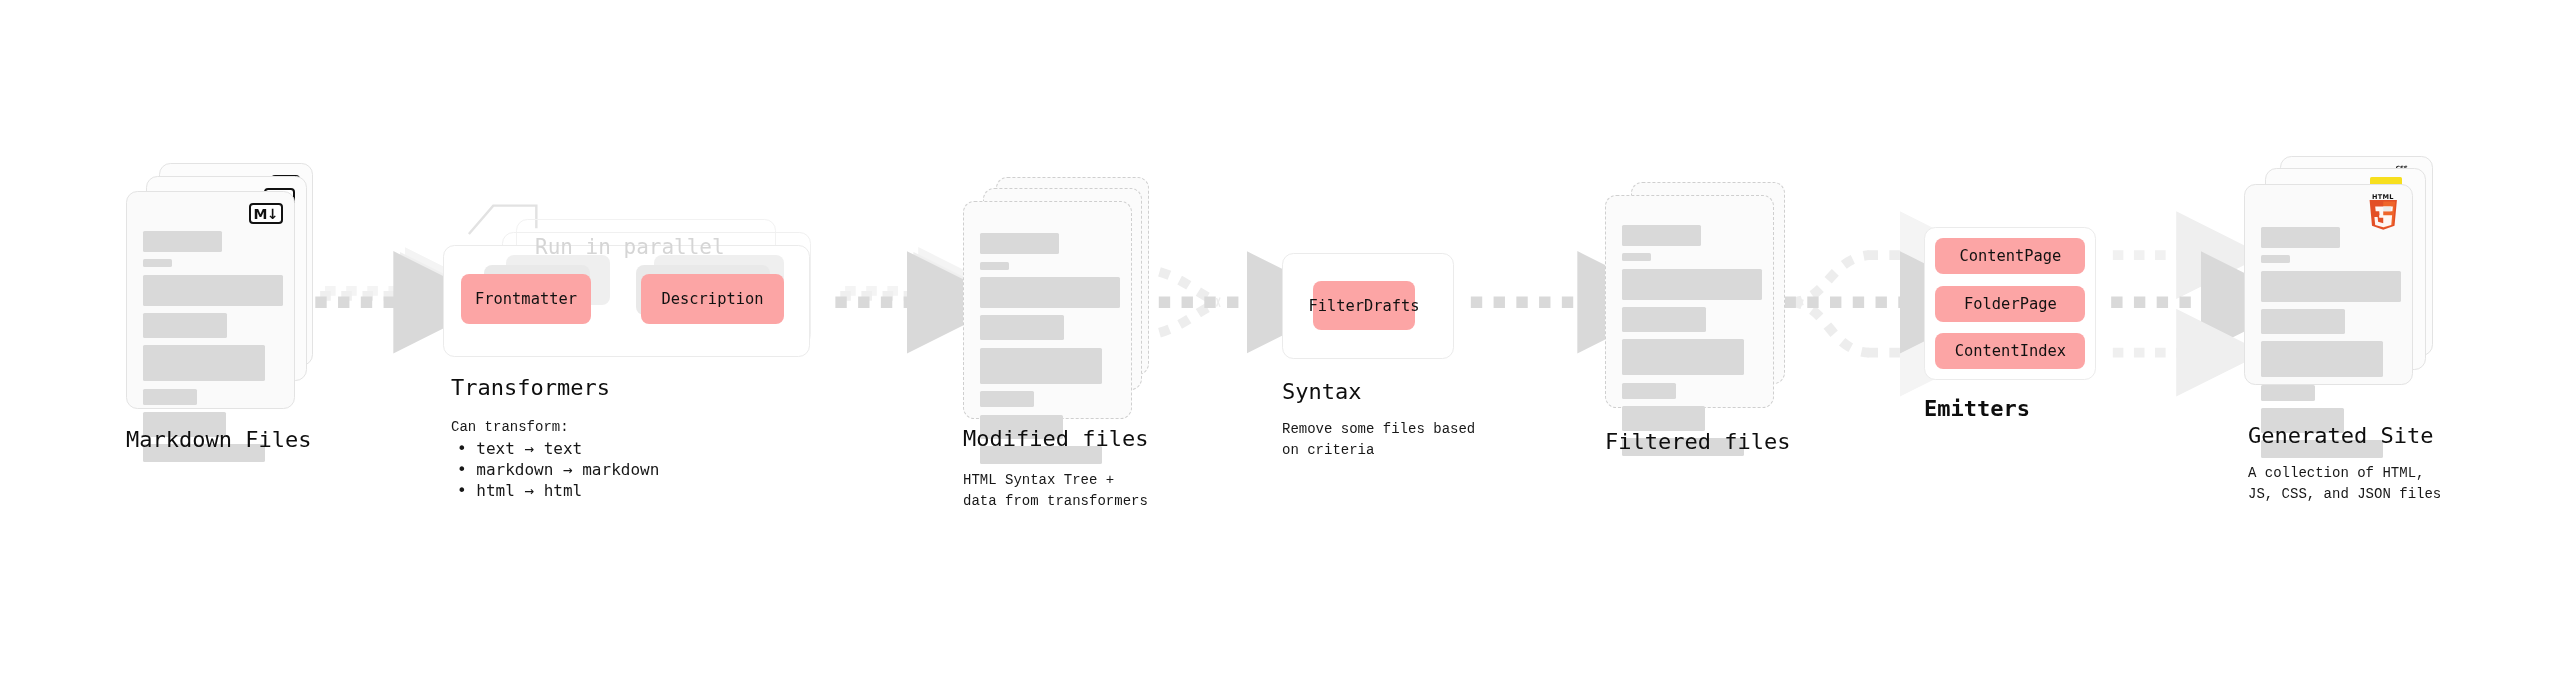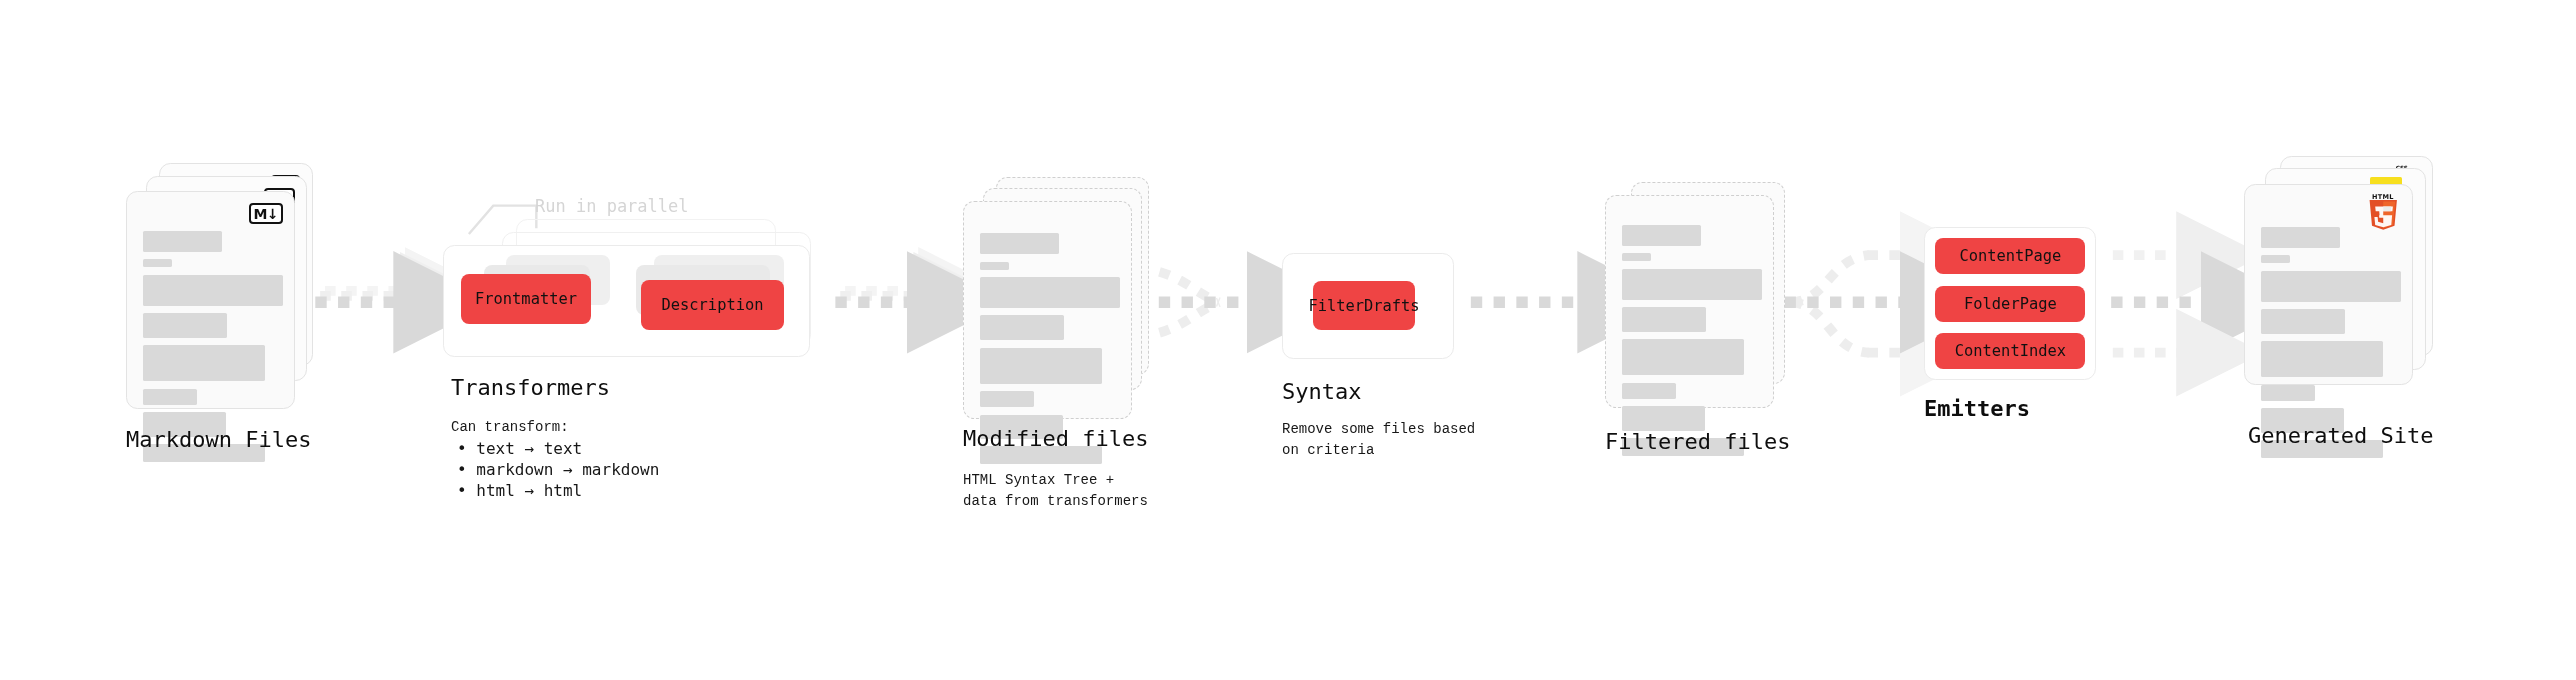--- a/index.html
+++ b/index.html
@@ -63,21 +63,21 @@
     position: absolute;
     border: 1.6px solid #e6e6e6;
     border-radius: 11.4px;
     background: #ffffff;
   }
   .group.ghost { border-color: #f1f1f1; background: transparent; }
 
   
   .chip {
     position: absolute;
-    background: #ef4444;
+    background: #fca5a5;
     border-radius: 8.1px;
     display: flex; align-items: center; justify-content: center;
     font-size: 15.4px; color: #111;
     font-family: "DejaVu Sans Mono", "Liberation Mono", monospace;
     white-space: nowrap;
   }
   .chip.g1 { background: #ececec; }
   .chip.g2 { background: #e4e4e4; }
 
   
@@ -88,23 +88,24 @@
     white-space: nowrap;
   }
   .sub {
     position: absolute;
     font-size: 14px; line-height: 21px; color: #171717;
     font-family: Liberation Mono, monospace;
     white-space: pre;
   }
   .note {
     position: absolute;
-    font-size: 17px; color: #d5d5d5;
+    font-size: 21px; color: #d5d5d5;
     font-family: "DejaVu Sans Mono", "Liberation Mono", monospace;
     white-space: nowrap;
+    margin-top: 39px;
   }
   .bullets { position: absolute; font-size: 16px; line-height: 21px; color: #171717; }
   .bullets div { white-space: pre; }
 
   svg.ov { position: absolute; left: 0; top: 0; width: 2576px; height: 681px; pointer-events: none; }
 </style>
 </head>
 <body>
 
 <div id="stage">
@@ -211,21 +212,21 @@
     <div class="group" style="left:0px; top:26px; width:367px; height:112px; border-color:#ebebeb;"></div>
 
     <div class="chip g1" style="left:63px; top:36px; width:104px; height:50px; background:#efefef;"></div>
     <div class="chip g1" style="left:211px; top:36px; width:130px; height:50px; background:#efefef;"></div>
     <div class="chip g2" style="left:41px; top:46px; width:106px; height:50px; background:#e9e9e9;"></div>
     <div class="chip g2" style="left:193px; top:46px; width:134px; height:50px; background:#e9e9e9;"></div>
 
     <div class="chip" style="left:18px; top:55px; width:130px; height:50px;">
       <span>Frontmatter</span>
     </div>
-    <div class="chip" style="left:198px; top:55px; width:143px; height:50px;margin-top:6px;">
+    <div class="chip" style="left:198px; top:55px; width:143px; height:50px;">
       <span>Description</span>
     </div>
   </div>
 
   <div class="note" style="left:535px; top:196px;">Run in parallel</div>
   <div class="title" style="left:451px; top:375px;">Transformers</div>
   <div class="sub" style="left:451px; top:417px;">Can transform:</div>
   <div class="bullets" style="left:457px; top:438px;">
     <div>• text → text</div>
     <div>• markdown → markdown</div>
@@ -325,15 +326,17 @@
         <div class="ln" style="width:140px;height:31px;"></div>
         <div class="ln" style="width:84px;height:25px;"></div>
         <div class="ln" style="width:122px;height:36px;"></div>
         <div class="ln" style="width:54px;height:16.3px;"></div>
         <div class="ln" style="width:83px;height:24.4px;"></div>
         <div class="ln" style="width:122px;height:18px;"></div>
       </div>
     </div>
   </div>
   <div class="title" style="left:2248px; top:423px;">Generated Site</div>
+  <div class="sub" style="left:2248px; top:463px;">A collection of HTML,
+JS, CSS, and JSON files</div>
 
 </div>
 
 
 </body></html>

